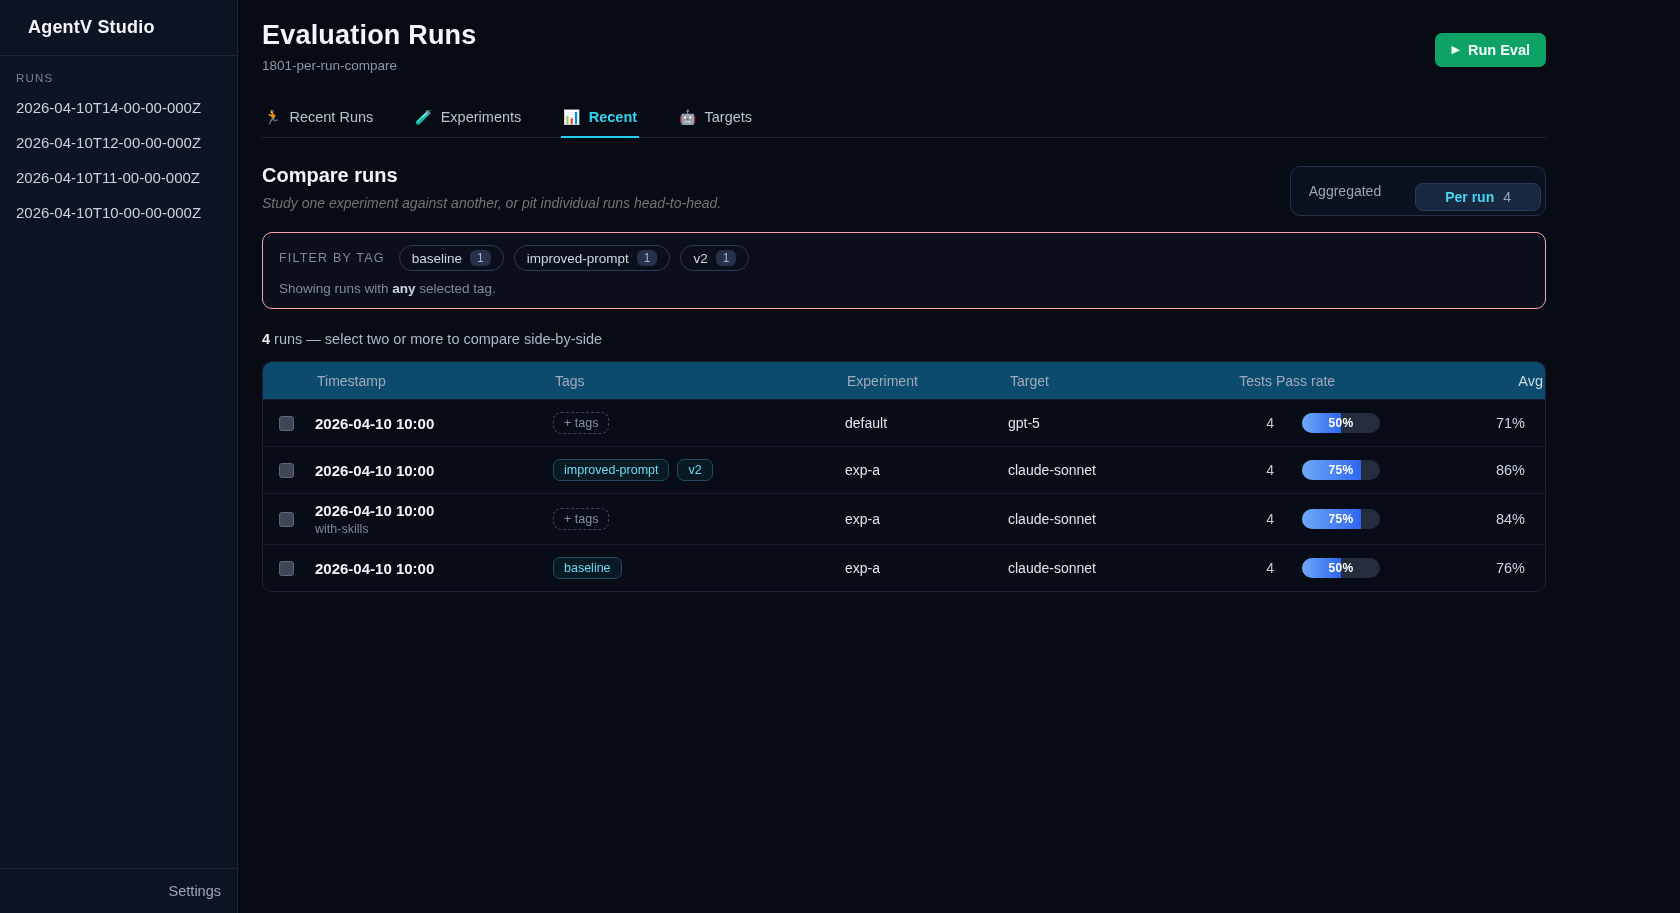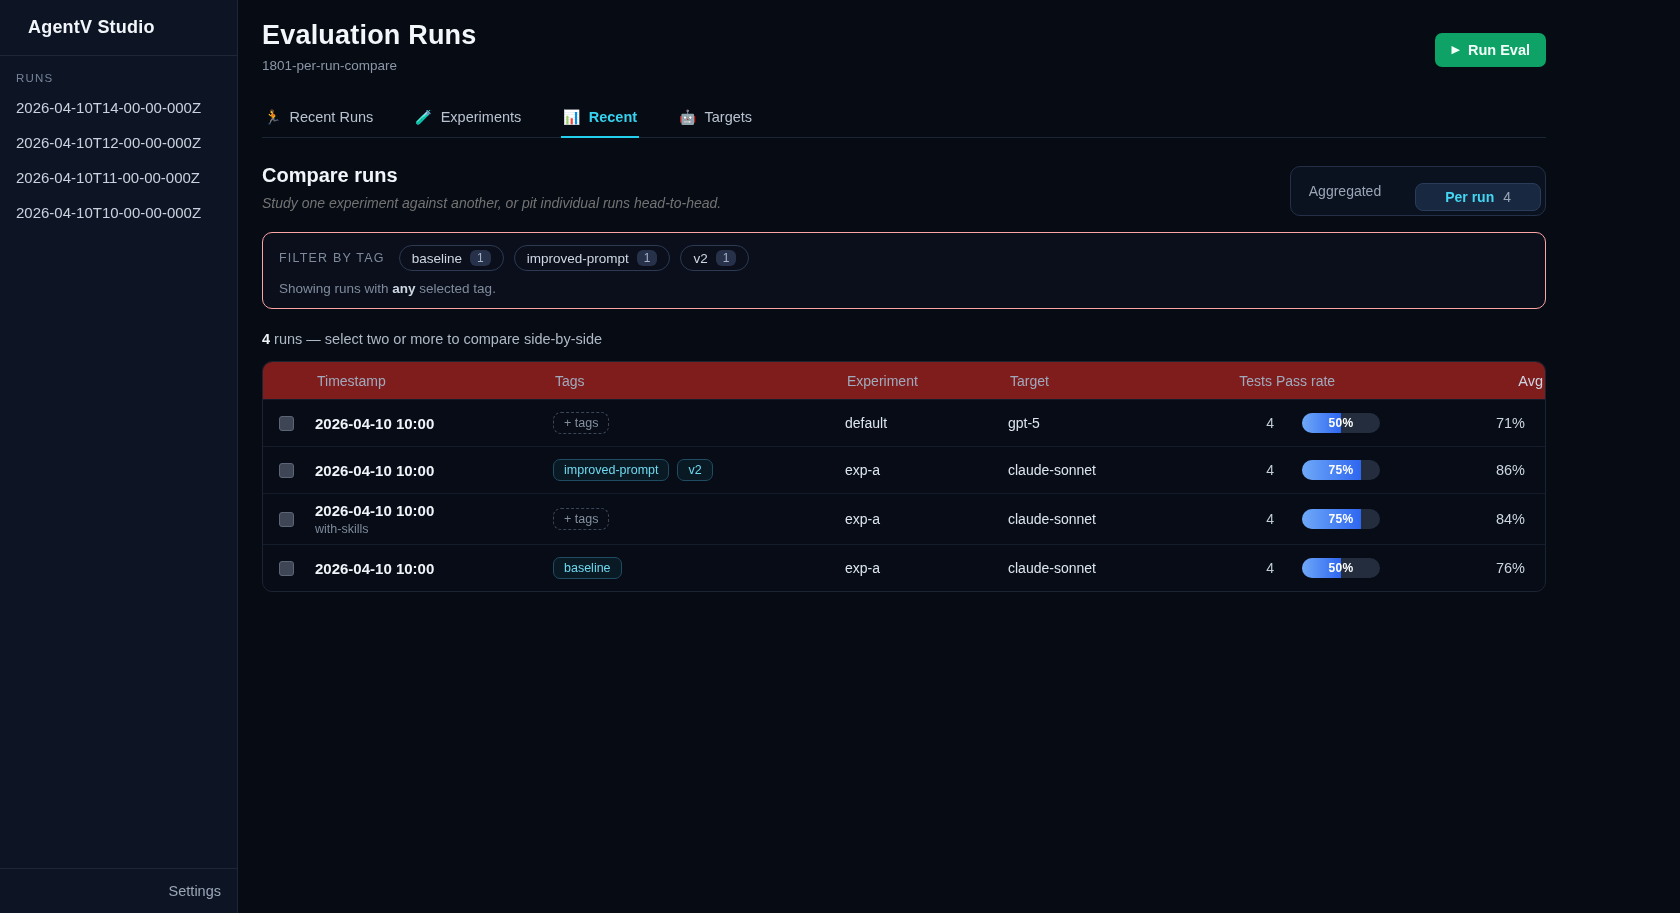--- a/index.html
+++ b/index.html
@@ -86,21 +86,21 @@
   
   .table-card {
     margin-top:14px; border:1px solid #1b2433; border-radius:10px;
     overflow:hidden; background:#070c16;
   }
   .trow {
     display:grid;
     grid-template-columns:52px 238px 292px 163px 206px 60px 152px 1fr;
     align-items:center;
   }
-  .thead { background:#7f1d1d; color:#9fabbd; font-size:14px; height:37px; }
+  .thead { background:#0c4a6e; color:#9fabbd; font-size:14px; height:37px; }
   .thead > div { padding:0 2px; }
   .tbody-row { border-top:1px solid #151d2c; min-height:47px; padding:8px 0; }
   .c-check { padding-left:16px; }
   .checkbox {
     width:15px; height:15px; background:#3e4655; border:1px solid #5c6577;
     border-radius:3px; cursor:pointer;
   }
   .c-right { text-align:right; }
   .c-tests { color:#c3cdd9; font-size:14px; }
   .c-avg { color:#ccd6e1; font-size:14.5px; padding-right:20px; }

